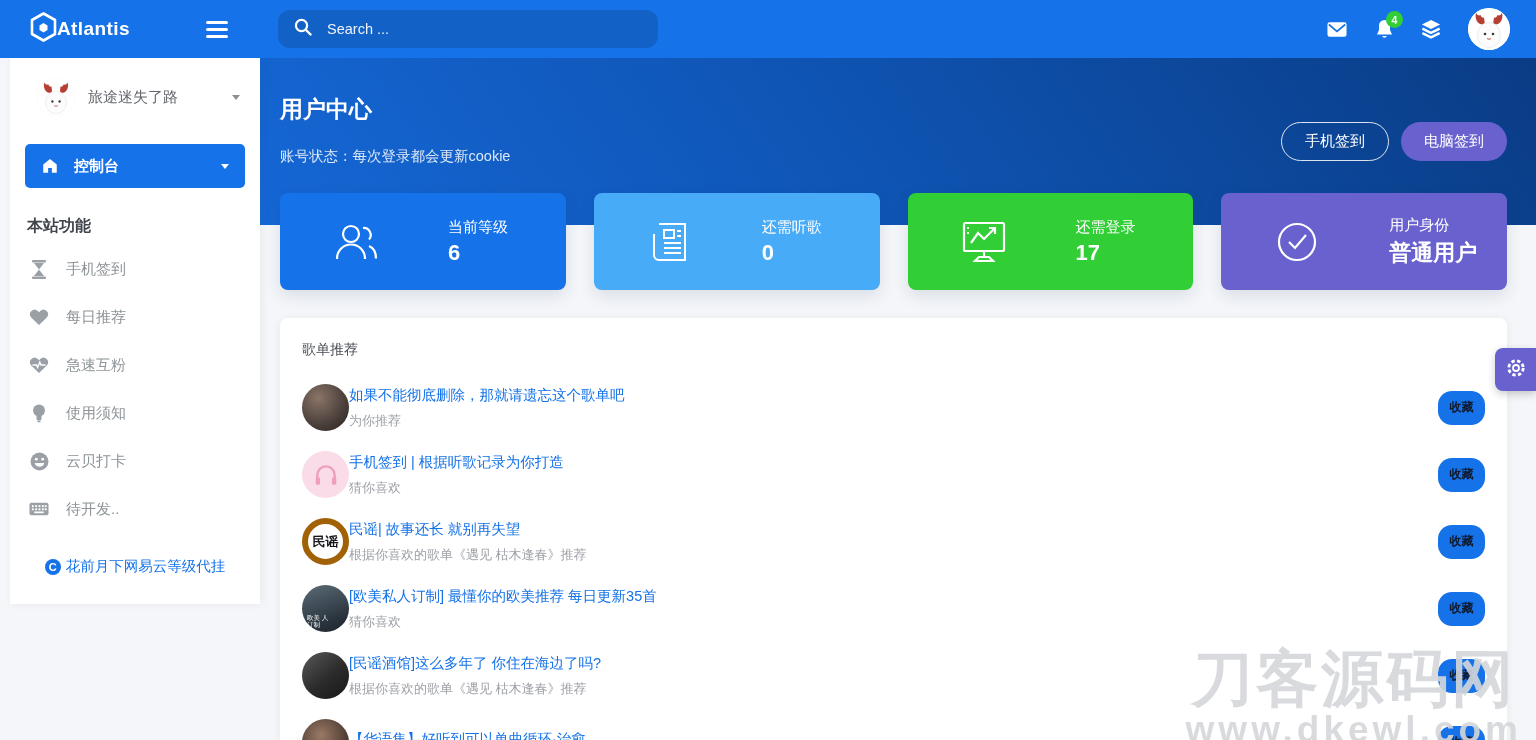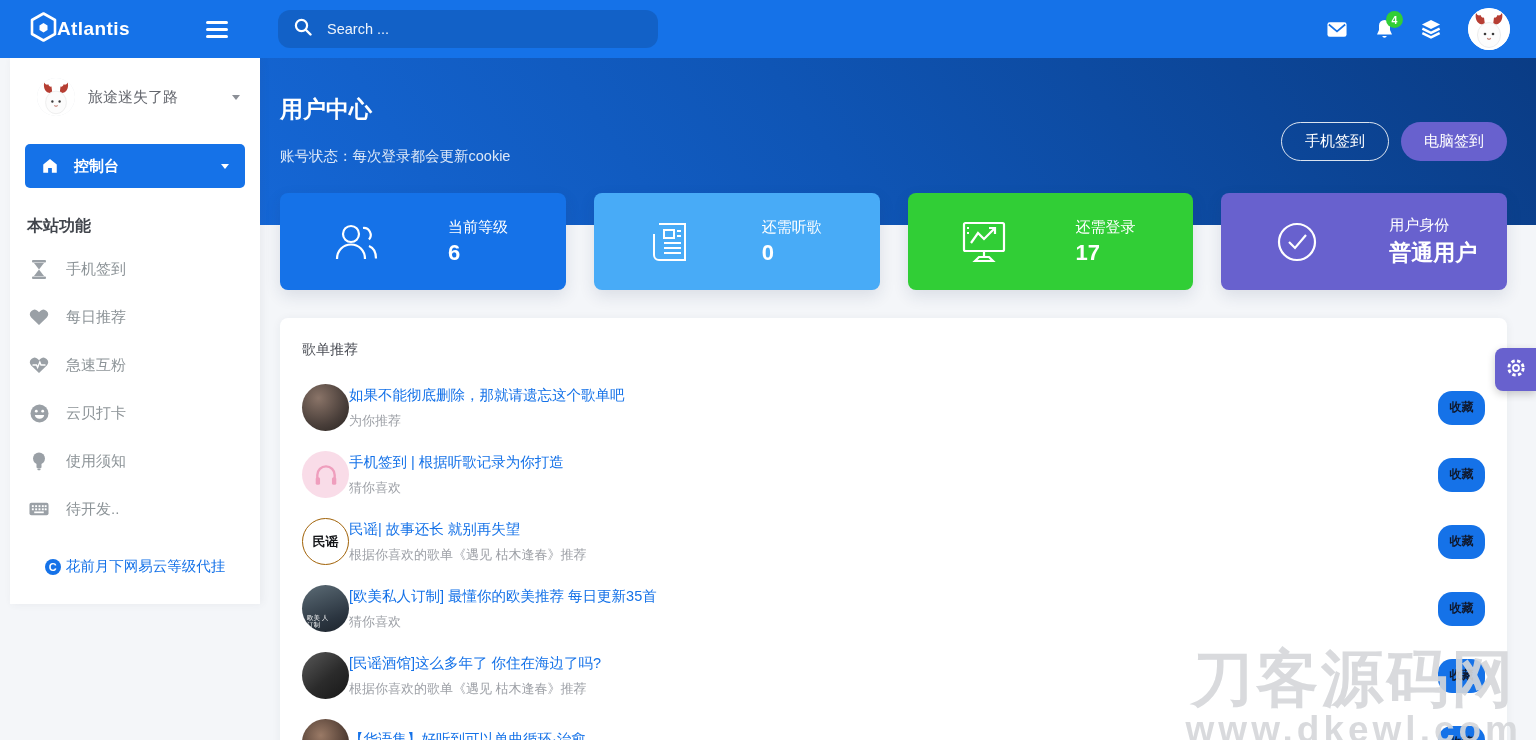--- a/index.html
+++ b/index.html
@@ -89,21 +89,21 @@
     justify-content:center; box-shadow:0 3px 8px rgba(0,0,0,.2); }
 
   .watermark { position:absolute; top:588px; right:14px; text-align:center; color:#d5d7da;
     font-weight:bold; pointer-events:none; opacity:.9; line-height:1.05; }
   .wm1 { font-size:62px; letter-spacing:3px; }
   .wm2 { font-size:37px; letter-spacing:4px; }
 
   
   .av1 { background:radial-gradient(circle at 35% 30%, #8a7468, #4a3f3a 60%, #27221f); }
   .av2 { background:#f9dce8; display:flex; align-items:center; justify-content:center; }
-  .av3 { background:#fff; border:1px solid #a16207; display:flex; align-items:center; justify-content:center;
+  .av3 { background:#fff; border:6px solid #a16207; display:flex; align-items:center; justify-content:center;
     font-family:"Liberation Serif",serif; font-weight:bold; font-size:13px; color:#15171a; }
   .av4 { background:linear-gradient(160deg,#5c6c76, #2b3540 70%, #1d242c); }
   .av4 .av-mini { position:absolute; left:5px; bottom:4px; width:26px; font-size:6.5px; line-height:7px;
     color:#fff; }
   .av5 { background:linear-gradient(140deg,#595959, #2b2b2b 55%, #171717); }
   .av6 { background:radial-gradient(circle at 40% 35%, #9a7a66, #4e3b32 65%, #231b16); }
 </style>
 </head>
 <body>
 
@@ -227,39 +227,39 @@
       <svg width="20" height="18" viewBox="0 0 20 18">
         <path d="M10 17 L2.2 9.4 a4.6 4.6 0 0 1 6.6 -6.4 L10 4.2 l1.2 -1.2 a4.6 4.6 0 0 1 6.6 6.4 Z" fill="#9aa0a6"></path>
         <polyline points="3.5,9 7.5,9 8.6,11.4 10.8,6 12,9 16.5,9" fill="none" stroke="#fff" stroke-width="1.4"></polyline>
       </svg>
     </span>
     <span>急速互粉</span>
   </div>
 
   <div class="side-item">
     <span class="s-icon">
+      <svg width="14" height="19" viewBox="0 0 14 19">
+        <circle cx="7" cy="6.5" r="6" fill="#9aa0a6"></circle>
+        <path d="M4.5 11.5 h5 v3.5 a1.2 1.2 0 0 1 -1.2 1.2 h-2.6 a1.2 1.2 0 0 1 -1.2 -1.2 Z" fill="#9aa0a6"></path>
+        <rect x="5.4" y="16.6" width="3.2" height="1.6" rx="0.8" fill="#9aa0a6"></rect>
+      </svg>
+    </span>
+    <span>使用须知</span>
+  </div>
+
+  <div class="side-item">
+    <span class="s-icon">
       <svg width="19" height="19" viewBox="0 0 19 19">
         <circle cx="9.5" cy="9.5" r="9" fill="#9aa0a6"></circle>
         <circle cx="6.3" cy="7.2" r="1.4" fill="#fff"></circle>
         <circle cx="12.7" cy="7.2" r="1.4" fill="#fff"></circle>
         <path d="M4.8 11 a4.8 4.8 0 0 0 9.4 0 Z" fill="#fff"></path>
       </svg>
     </span>
     <span>云贝打卡</span>
-  </div>
-
-  <div class="side-item">
-    <span class="s-icon">
-      <svg width="14" height="19" viewBox="0 0 14 19">
-        <circle cx="7" cy="6.5" r="6" fill="#9aa0a6"></circle>
-        <path d="M4.5 11.5 h5 v3.5 a1.2 1.2 0 0 1 -1.2 1.2 h-2.6 a1.2 1.2 0 0 1 -1.2 -1.2 Z" fill="#9aa0a6"></path>
-        <rect x="5.4" y="16.6" width="3.2" height="1.6" rx="0.8" fill="#9aa0a6"></rect>
-      </svg>
-    </span>
-    <span>使用须知</span>
   </div>
 
   <div class="side-item">
     <span class="s-icon">
       <svg width="21" height="14" viewBox="0 0 21 14">
         <rect x="0.5" y="0.5" width="20" height="13" rx="2" fill="#9aa0a6"></rect>
         <g fill="#fff">
           <rect x="3" y="3" width="2" height="2"></rect>
             <rect x="6.5" y="3" width="2" height="2"></rect>
           <rect x="10" y="3" width="2" height="2"></rect>

